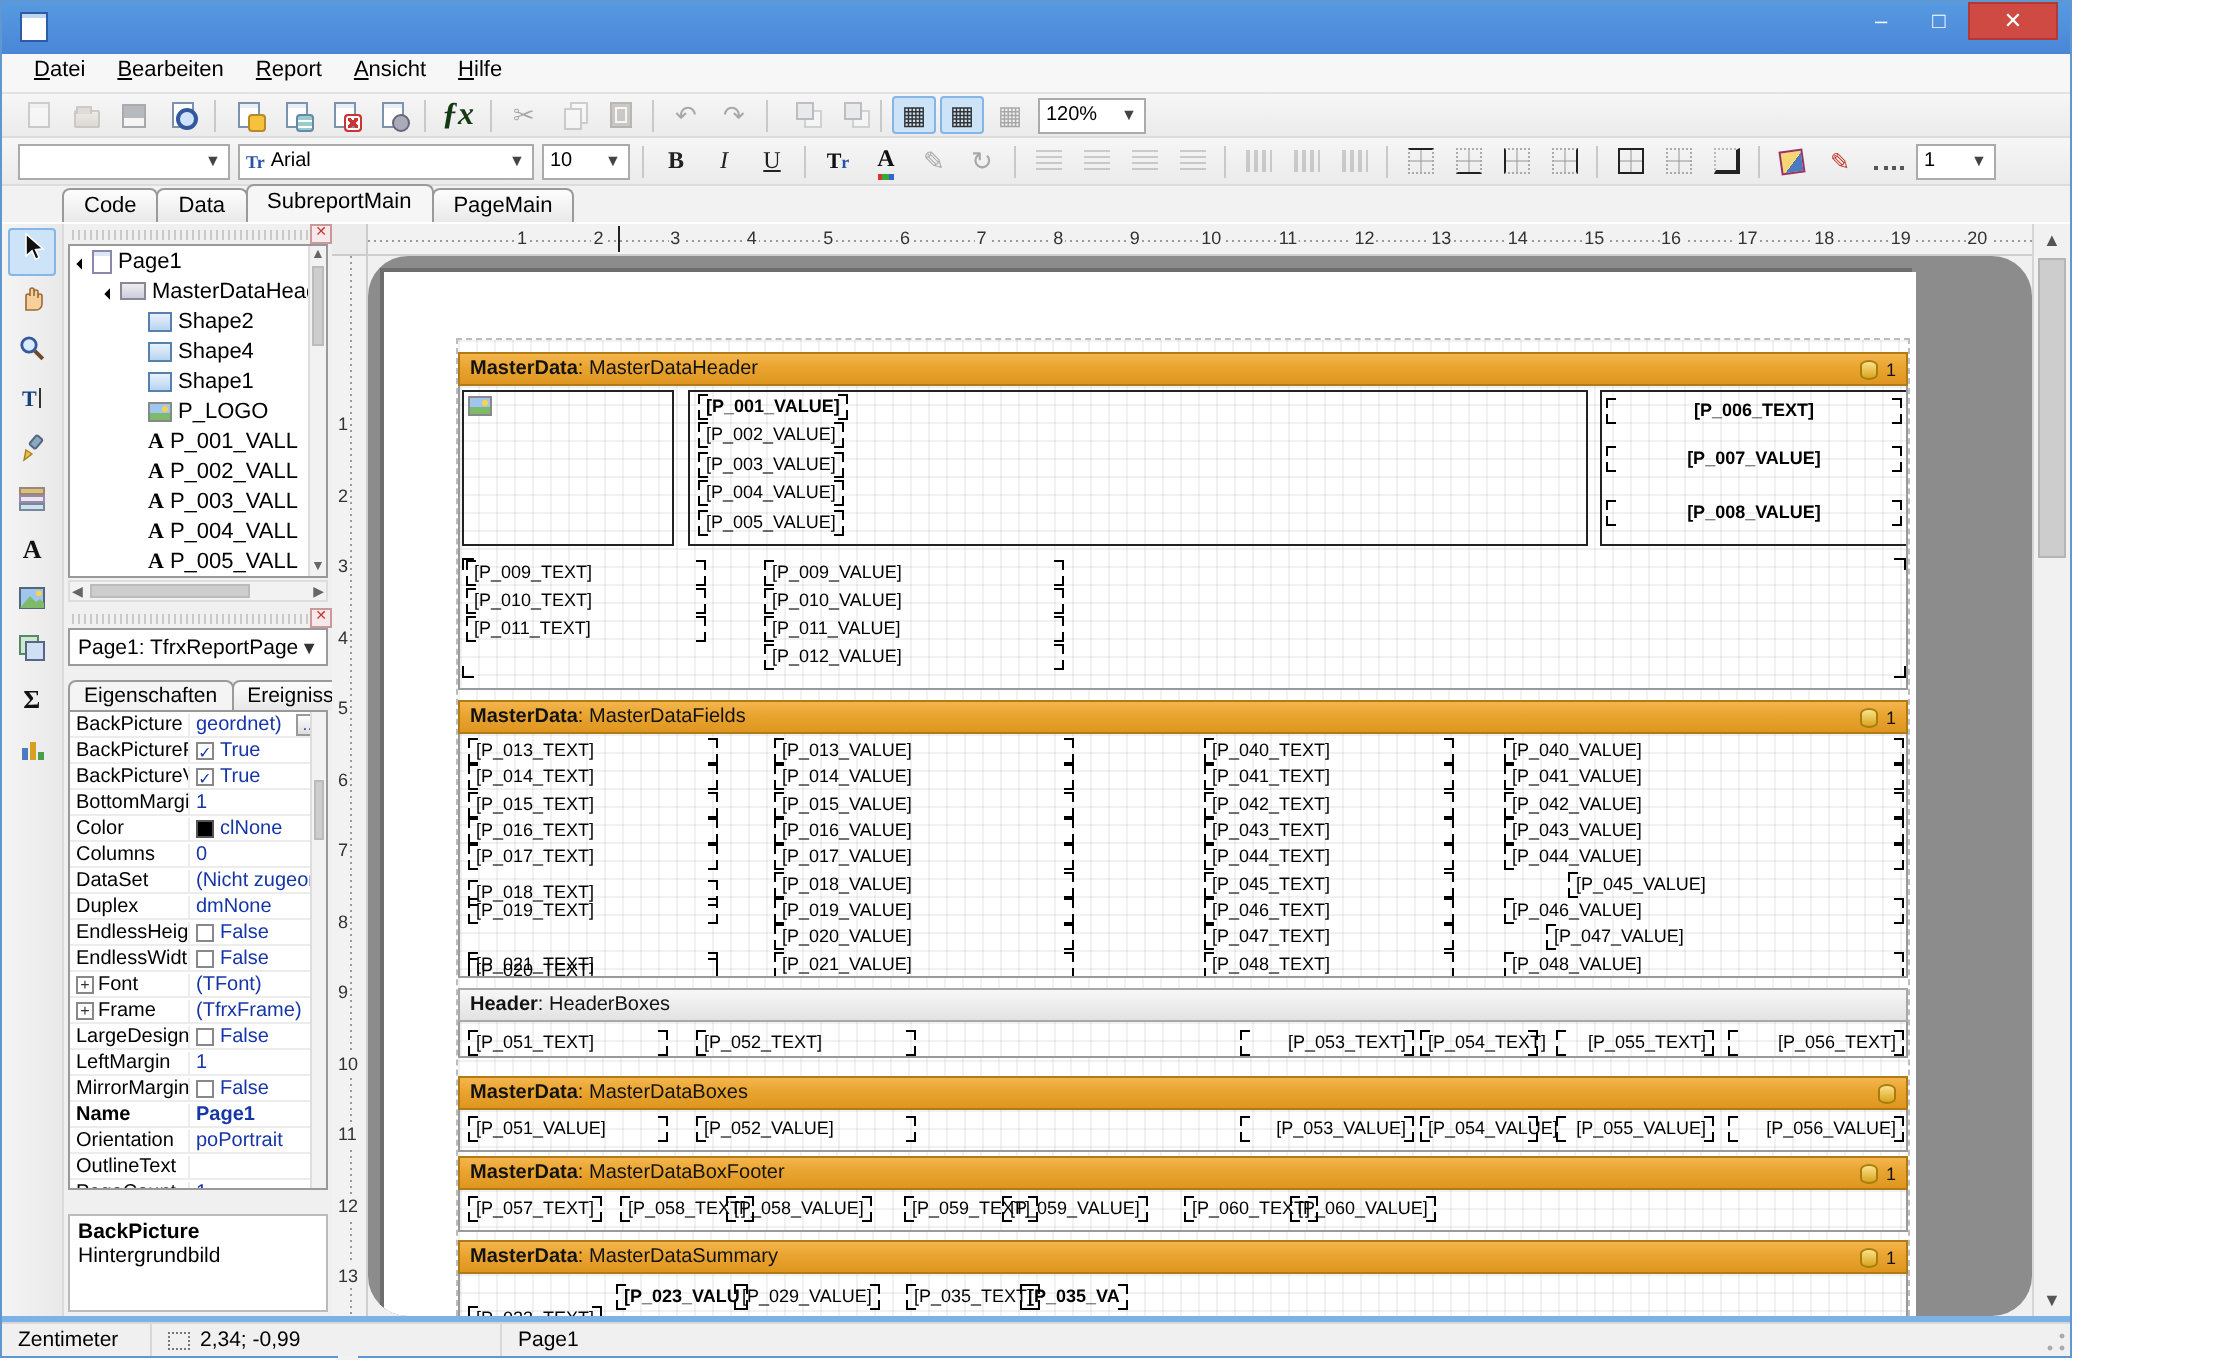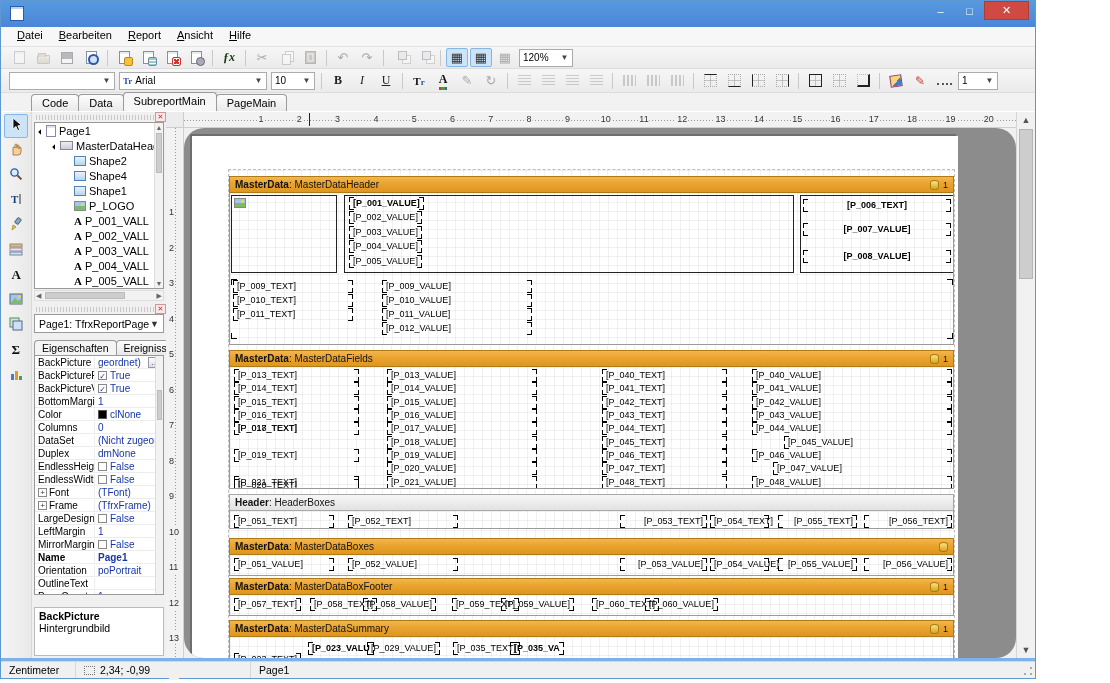--- a/index.html
+++ b/index.html
@@ -31,21 +31,21 @@
   .ic-folder{width:13px;height:9px;background:linear-gradient(#ffe08a,#ecb84e);border:1px solid #b8892b;border-radius:1px;margin-top:3px;position:relative;}
   .ic-folder::before{content:"";position:absolute;left:0;top:-3px;width:6px;height:3px;background:#ecb84e;border:1px solid #b8892b;border-bottom:none;}
   .ic-save{width:12px;height:12px;background:#3a62a8;border:1px solid #1d3a74;box-shadow:inset 0 -4px 0 #ffffff;}
   .ic-prev{width:11px;height:13px;background:#fff;border:1px solid #7d93ad;position:relative;}
   .ic-prev::after{content:"";position:absolute;right:-3px;bottom:-2px;width:7px;height:7px;border:2px solid #33589e;border-radius:50%;background:#cfe3ff;}
   .pgdot::after{content:"";position:absolute;right:2px;bottom:1px;width:7px;height:7px;border-radius:2px;}
   .pg-new::after{background:#f5c23c;border:1px solid #b8892b;}
   .pg-grid::after{background:repeating-linear-gradient(#9cc 0 2px,#fff 2px 3px);border:1px solid #68a;}
   .pg-del::after{background:#fff;border:1px solid #c33;box-shadow:inset 0 0 0 1px #fff;background:linear-gradient(45deg,transparent 40%,#c33 40% 60%,transparent 60%),linear-gradient(-45deg,transparent 40%,#c33 40% 60%,transparent 60%);}
   .pg-set::after{background:#aab;border-radius:50%;border:1px solid #667;}
-  .ic-fx{font-family:"Liberation Serif",serif;font-style:italic;font-weight:bold;font-size:12px;color:#143a14;}
+  .ic-fx{font-family:"Liberation Serif",serif;font-style:italic;font-weight:bold;font-size:16px;color:#143a14;}
   .ic-copy{width:9px;height:11px;background:#fff;border:1px solid #7d93ad;box-shadow:3px -3px 0 -1px #fff,3px -3px 0 0 #7d93ad;margin-top:3px;}
   .ic-paste{width:11px;height:13px;background:#b58145;border:1px solid #7d5425;box-shadow:inset 0 0 0 1.5px #b58145,inset 0 0 0 2.5px #fff;}
   .ic-front{width:9px;height:9px;background:#cfe0f4;border:1px solid #4a6ea8;box-shadow:4px 4px 0 -1px #fff,4px 4px 0 0 #8aa;margin:-4px -4px 0 0;}
   .ic-bars-h{width:13px;height:11px;background:repeating-linear-gradient(to bottom,#8a8a8a 0 1px,transparent 1px 3px);}
   .ic-bars-v{width:13px;height:11px;background:repeating-linear-gradient(to right,#8a8a8a 0 2px,transparent 2px 4px);}
   .ic-bd{width:13px;height:13px;border:1px dotted #aaa;position:relative;background:
     linear-gradient(rgba(150,150,150,.5),rgba(150,150,150,.5)) center/11px 1px no-repeat,
     linear-gradient(rgba(150,150,150,.5),rgba(150,150,150,.5)) center/1px 11px no-repeat;}
   .bd-top{border-top:1px solid #222;}
   .bd-bottom{border-bottom:1px solid #222;}
@@ -736,21 +736,21 @@
                     <span class="dbicon"></span>
                     <span class="bcount">1</span>
                   </span>
                 </div>
                 <div class="bandcontent" style="height: 122px;">
                   <div class="fld" style="left: 4px; top: 2px; width: 125px;">[P_013_TEXT]</div>
                   <div class="fld" style="left: 4px; top: 15.35px; width: 125px;">[P_014_TEXT]</div>
                   <div class="fld" style="left: 4px; top: 28.7px; width: 125px;">[P_015_TEXT]</div>
                   <div class="fld" style="left: 4px; top: 42.05px; width: 125px;">[P_016_TEXT]</div>
                   <div class="fld" style="left: 4px; top: 55.4px; width: 125px;">[P_017_TEXT]</div>
-                  <div class="fld" style="left: 4px; top: 55px; width: 125px;">[P_018_TEXT]</div>
+                  <div class="fld" style="left: 4px; top: 73px; width: 125px;">[P_018_TEXT]</div>
                   <div class="fld" style="left: 4px; top: 82.1px; width: 125px;">[P_019_TEXT]</div>
                   <div class="fld" style="left: 4px; top: 112px; width: 125px;">[P_020_TEXT]</div>
                   <div class="fld" style="left: 4px; top: 108.8px; width: 125px;">[P_021_TEXT]</div>
                   <div class="fld" style="left: 157px; top: 2px; width: 150px;">[P_013_VALUE]</div>
                   <div class="fld" style="left: 157px; top: 15.35px; width: 150px;">[P_014_VALUE]</div>
                   <div class="fld" style="left: 157px; top: 28.7px; width: 150px;">[P_015_VALUE]</div>
                   <div class="fld" style="left: 157px; top: 42.05px; width: 150px;">[P_016_VALUE]</div>
                   <div class="fld" style="left: 157px; top: 55.4px; width: 150px;">[P_017_VALUE]</div>
                   <div class="fld" style="left: 157px; top: 68.75px; width: 150px;">[P_018_VALUE]</div>
                   <div class="fld" style="left: 157px; top: 82.1px; width: 150px;">[P_019_VALUE]</div>

